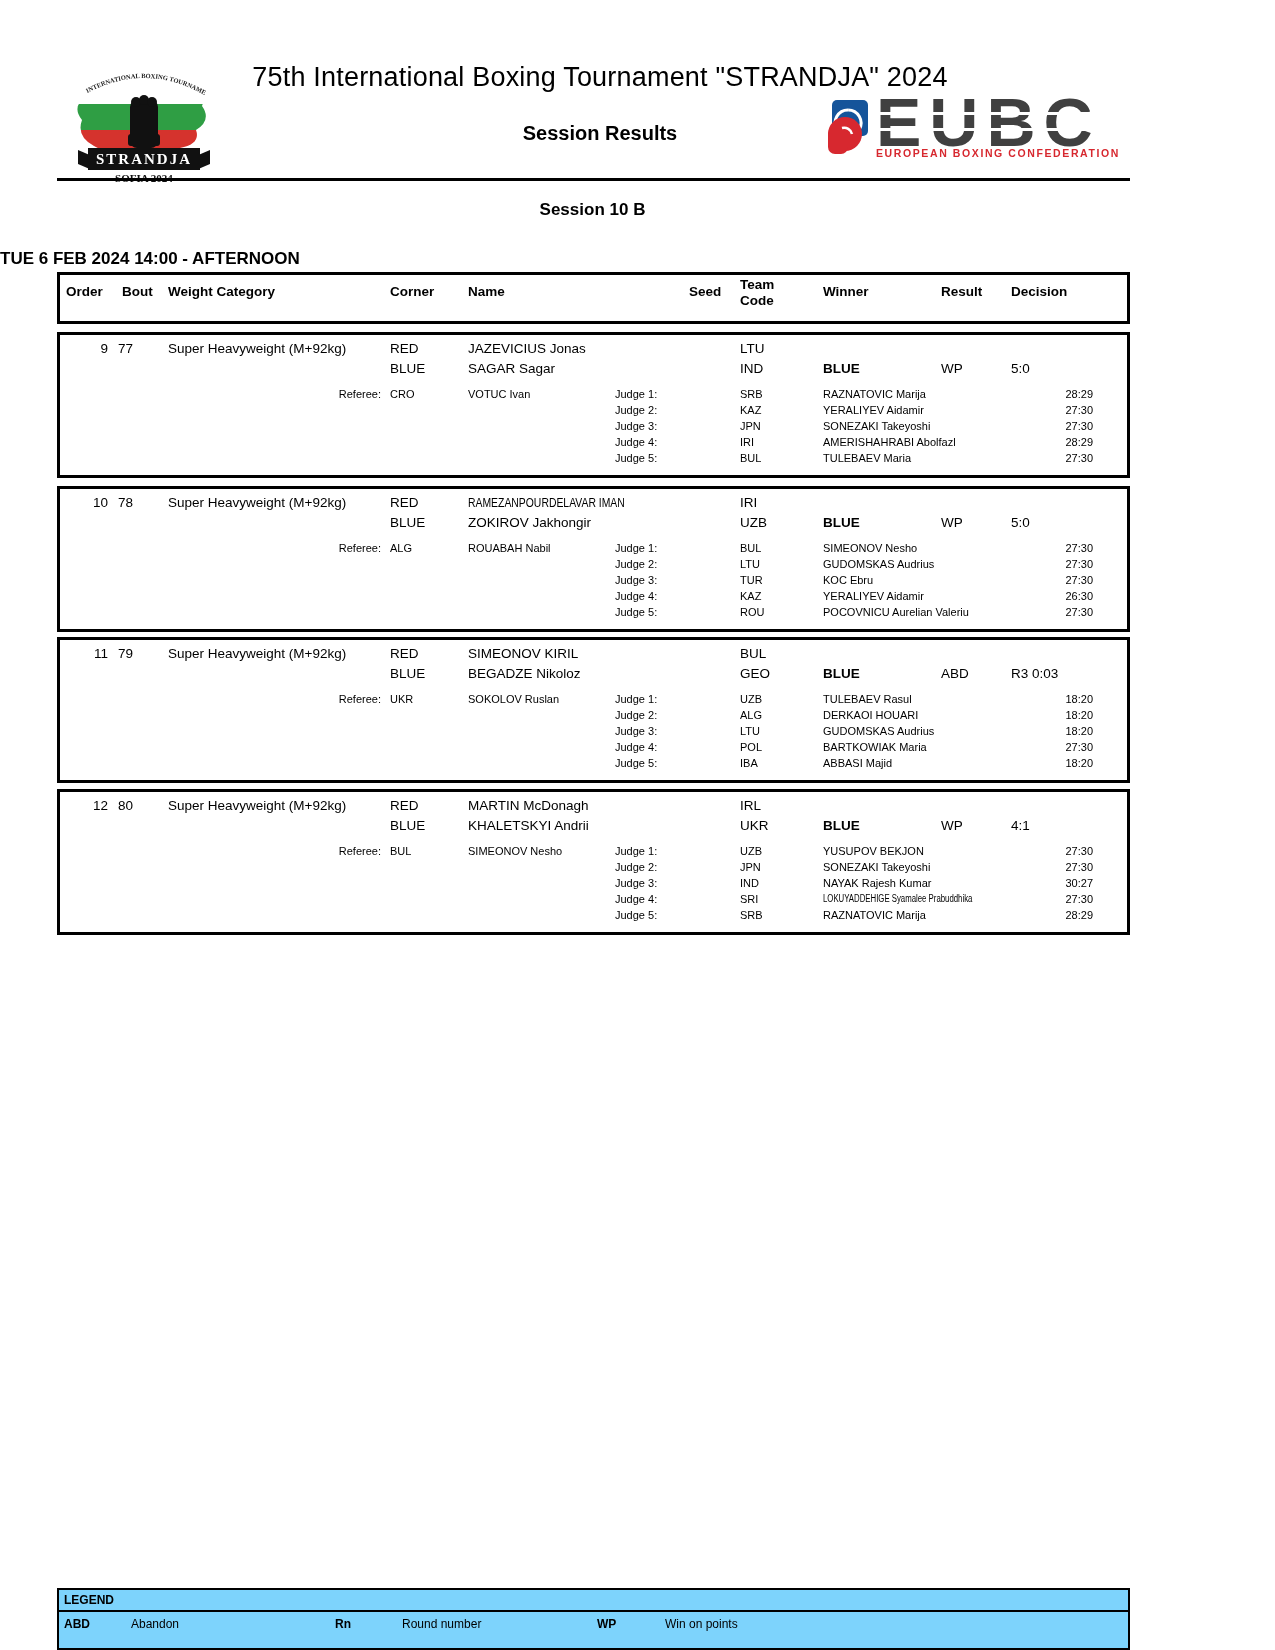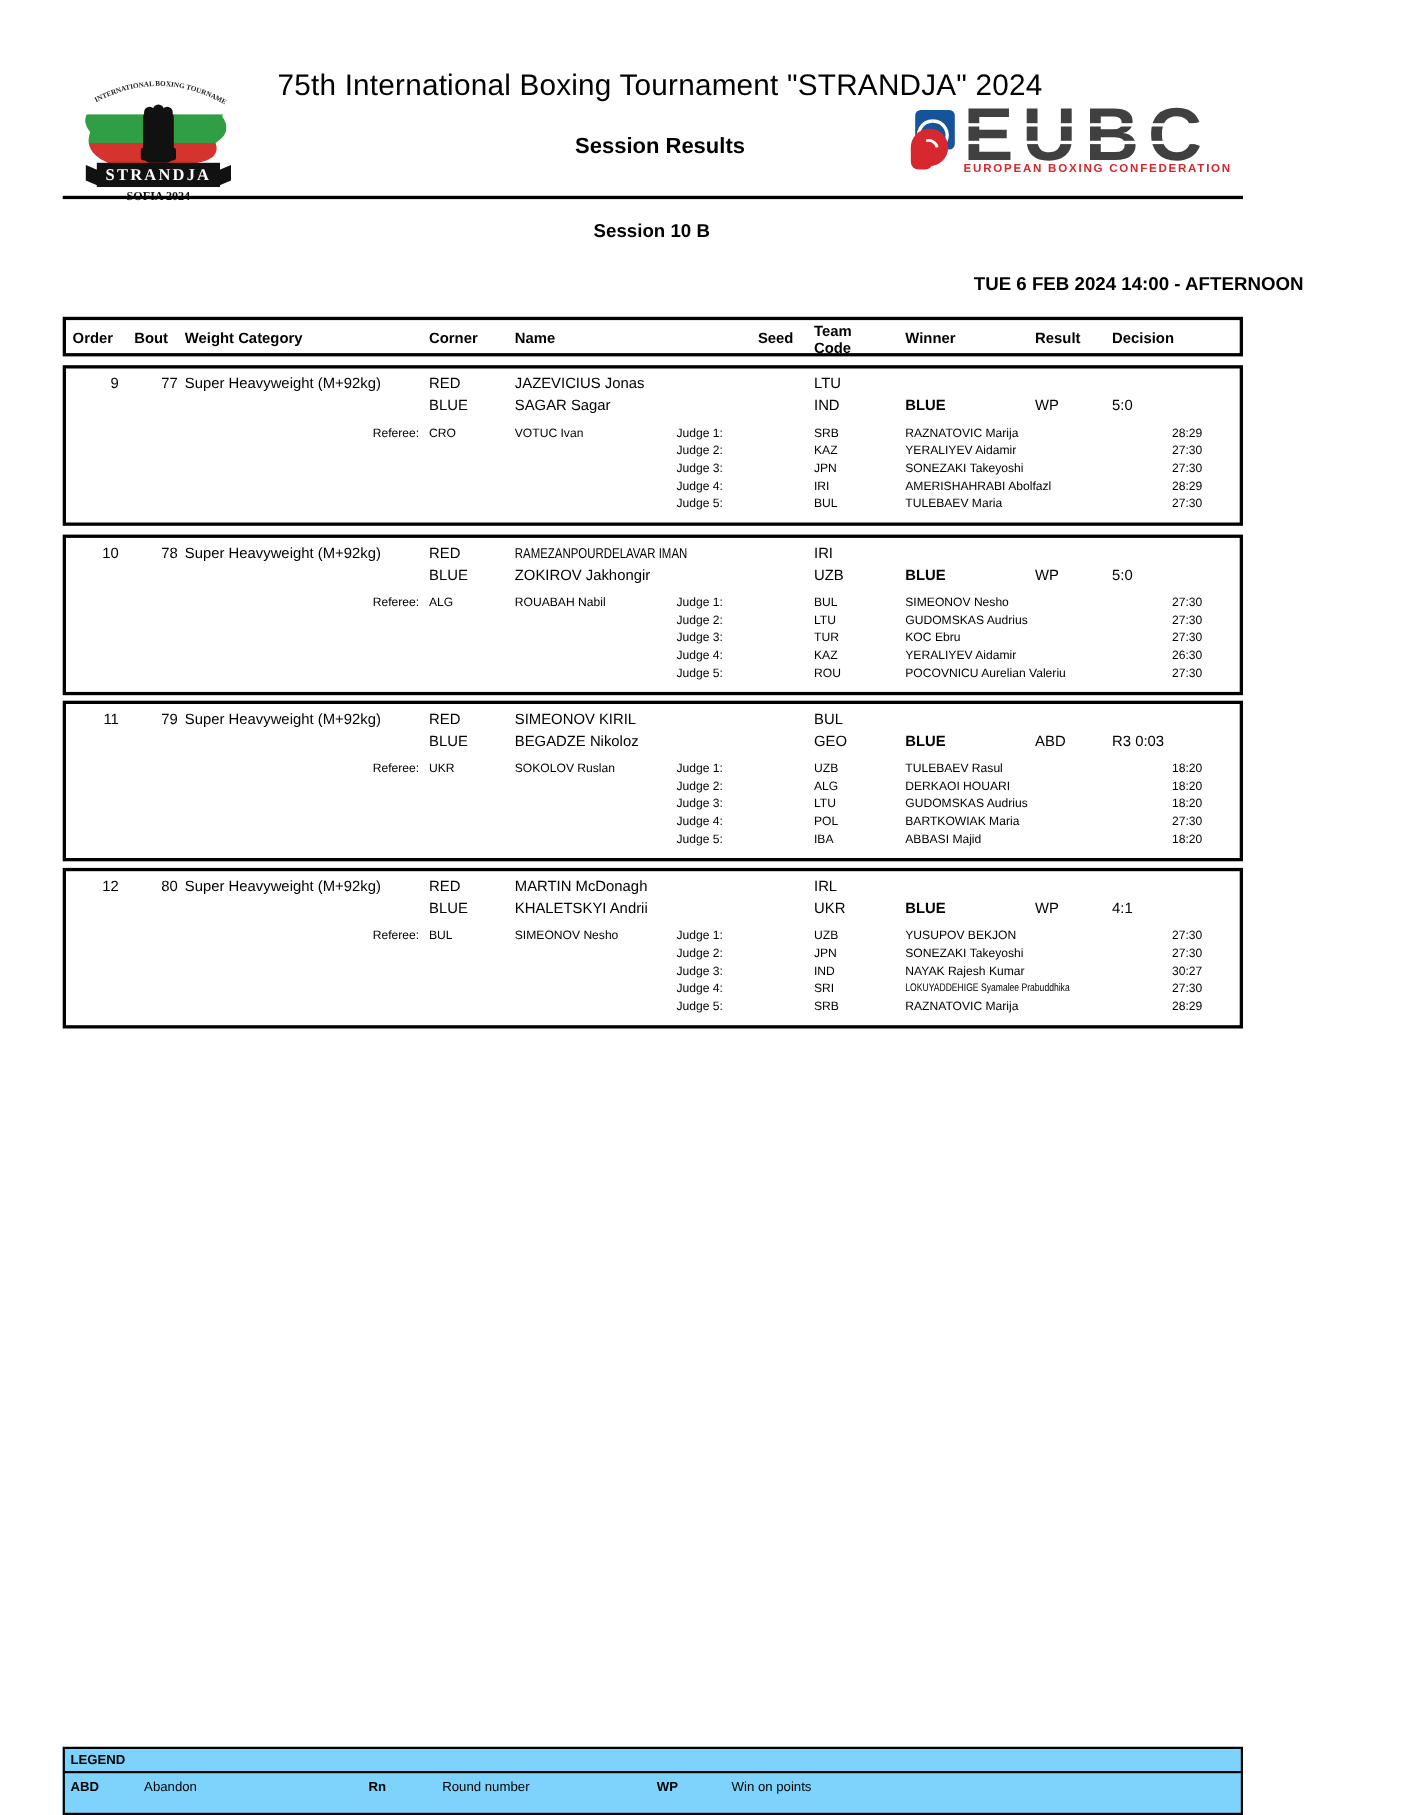--- a/index.html
+++ b/index.html
@@ -17,37 +17,37 @@
   .strandja-logo{position:absolute;left:70px;top:58px;width:148px;height:126px}
   .eubc-logo{position:absolute;left:818px;top:98px;width:312px;height:72px}
   .eubc-row{display:flex;align-items:flex-start}
   .eubc-word-wrap{position:relative;margin-left:6px}
   .eubc-word{font-size:68px;line-height:48px;font-weight:bold;letter-spacing:8px;color:#404040}
   .eubc-stripe{position:absolute;left:0;width:100%;height:3px;background:#fff}
   .eubc-sub{font-size:10.5px;font-weight:bold;letter-spacing:1.6px;color:#d7282f;margin-top:1px;white-space:nowrap}
 
   .session-name{position:absolute;left:0;top:200px;width:1185px;text-align:center;
                 font-size:17px;font-weight:bold}
-  .session-date{position:absolute;left:0;top:249px;width:1185px;text-align:right;
+  .session-date{position:absolute;left:0;top:249px;width:1185px;text-align:left;
                 font-size:17px;font-weight:bold}
 
   
-  .thead{position:absolute;left:57px;top:288px;width:1073px;height:36px;border:3px solid #000;background:#fff}
+  .thead{position:absolute;left:57px;top:272px;width:1073px;height:52px;border:3px solid #000;background:#fff}
   .th{position:absolute;top:9px;font-size:13.5px;font-weight:bold;white-space:nowrap}
   .th.two-line{top:2px;line-height:1.15}
 
   
   .bout-box{position:absolute;left:57px;width:1073px;height:146px;border:3px solid #000;background:#fff}
   .cell{position:absolute;font-size:13.5px;white-space:nowrap}
   .jcell{position:absolute;font-size:11px;white-space:nowrap}
   .r1{top:6px}.r2{top:26px}
   .jl1{top:53px}.jl2{top:69px}.jl3{top:85px}.jl4{top:101px}.jl5{top:117px}
 
   .pos-order{left:15px;width:33px;text-align:right}
-  .pos-bout{left:74px;width:40px;text-align:center}
+  .pos-bout{left:58px;width:40px;text-align:left}
   .pos-weight{left:108px}
   .pos-corner{left:330px}
   .pos-name{left:408px}
   .pos-team{left:680px}
   .pos-winner{left:763px;font-weight:bold}
   .pos-result{left:881px}
   .pos-decision{left:951px}
 
   .pos-reflabel{left:197px;width:124px;text-align:right}
   .pos-refteam{left:330px}

